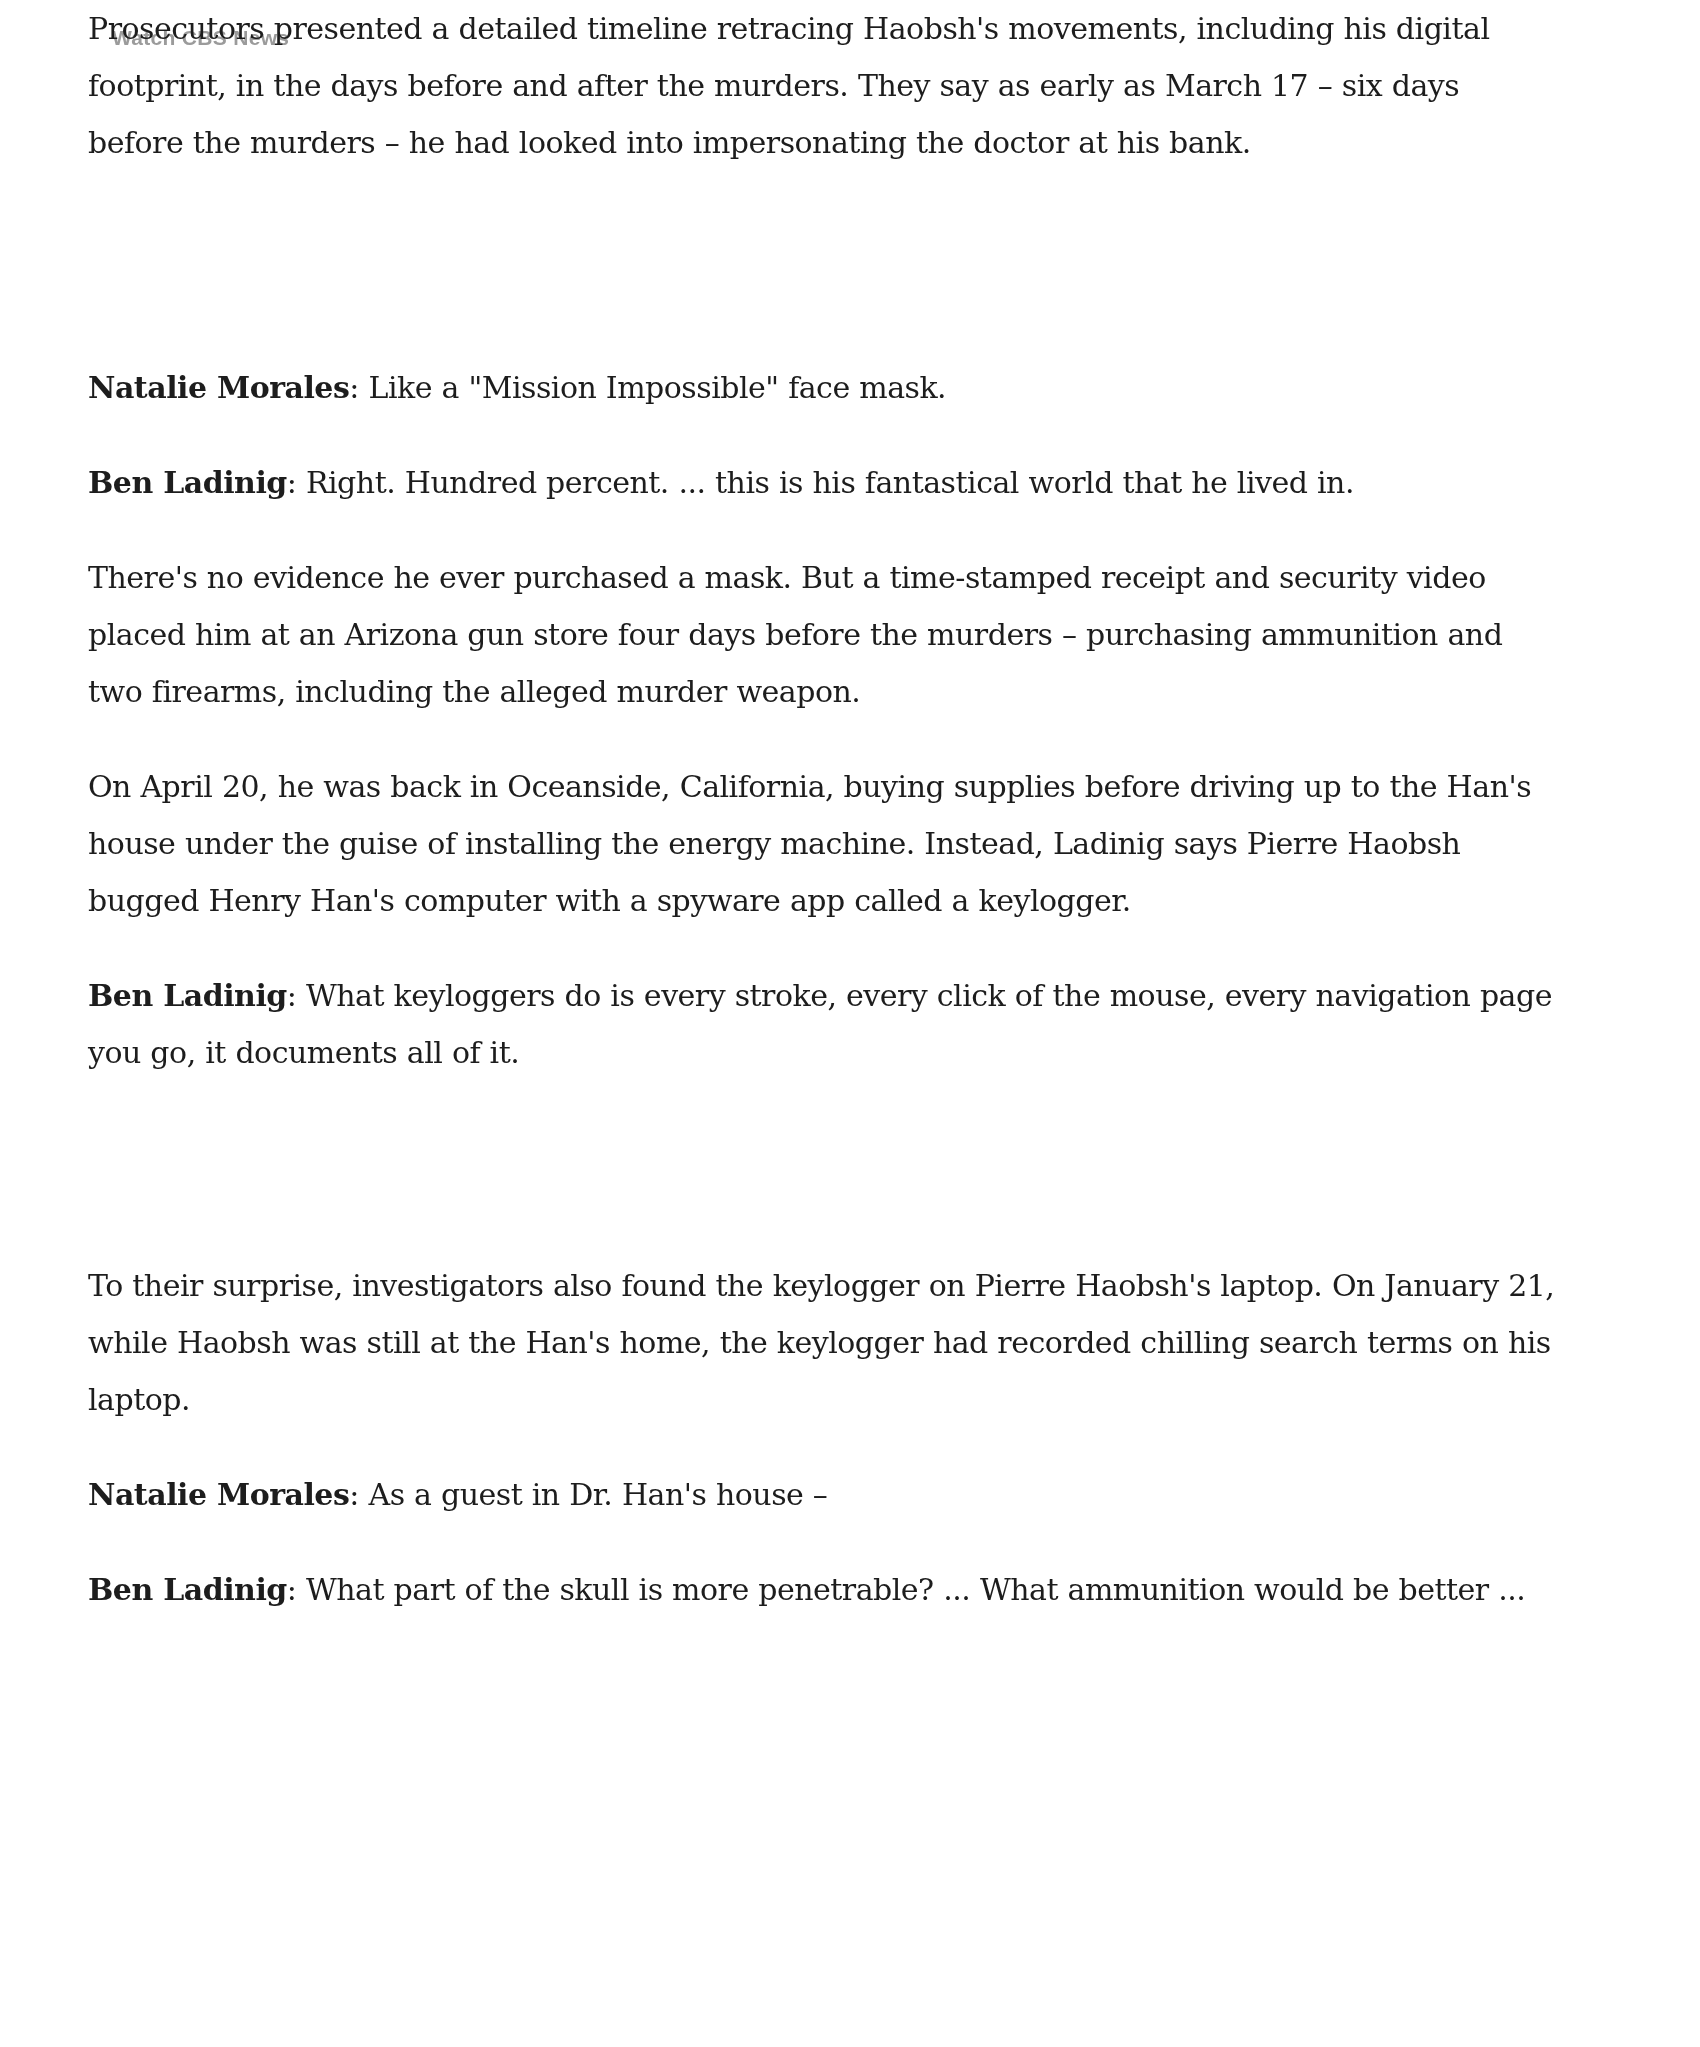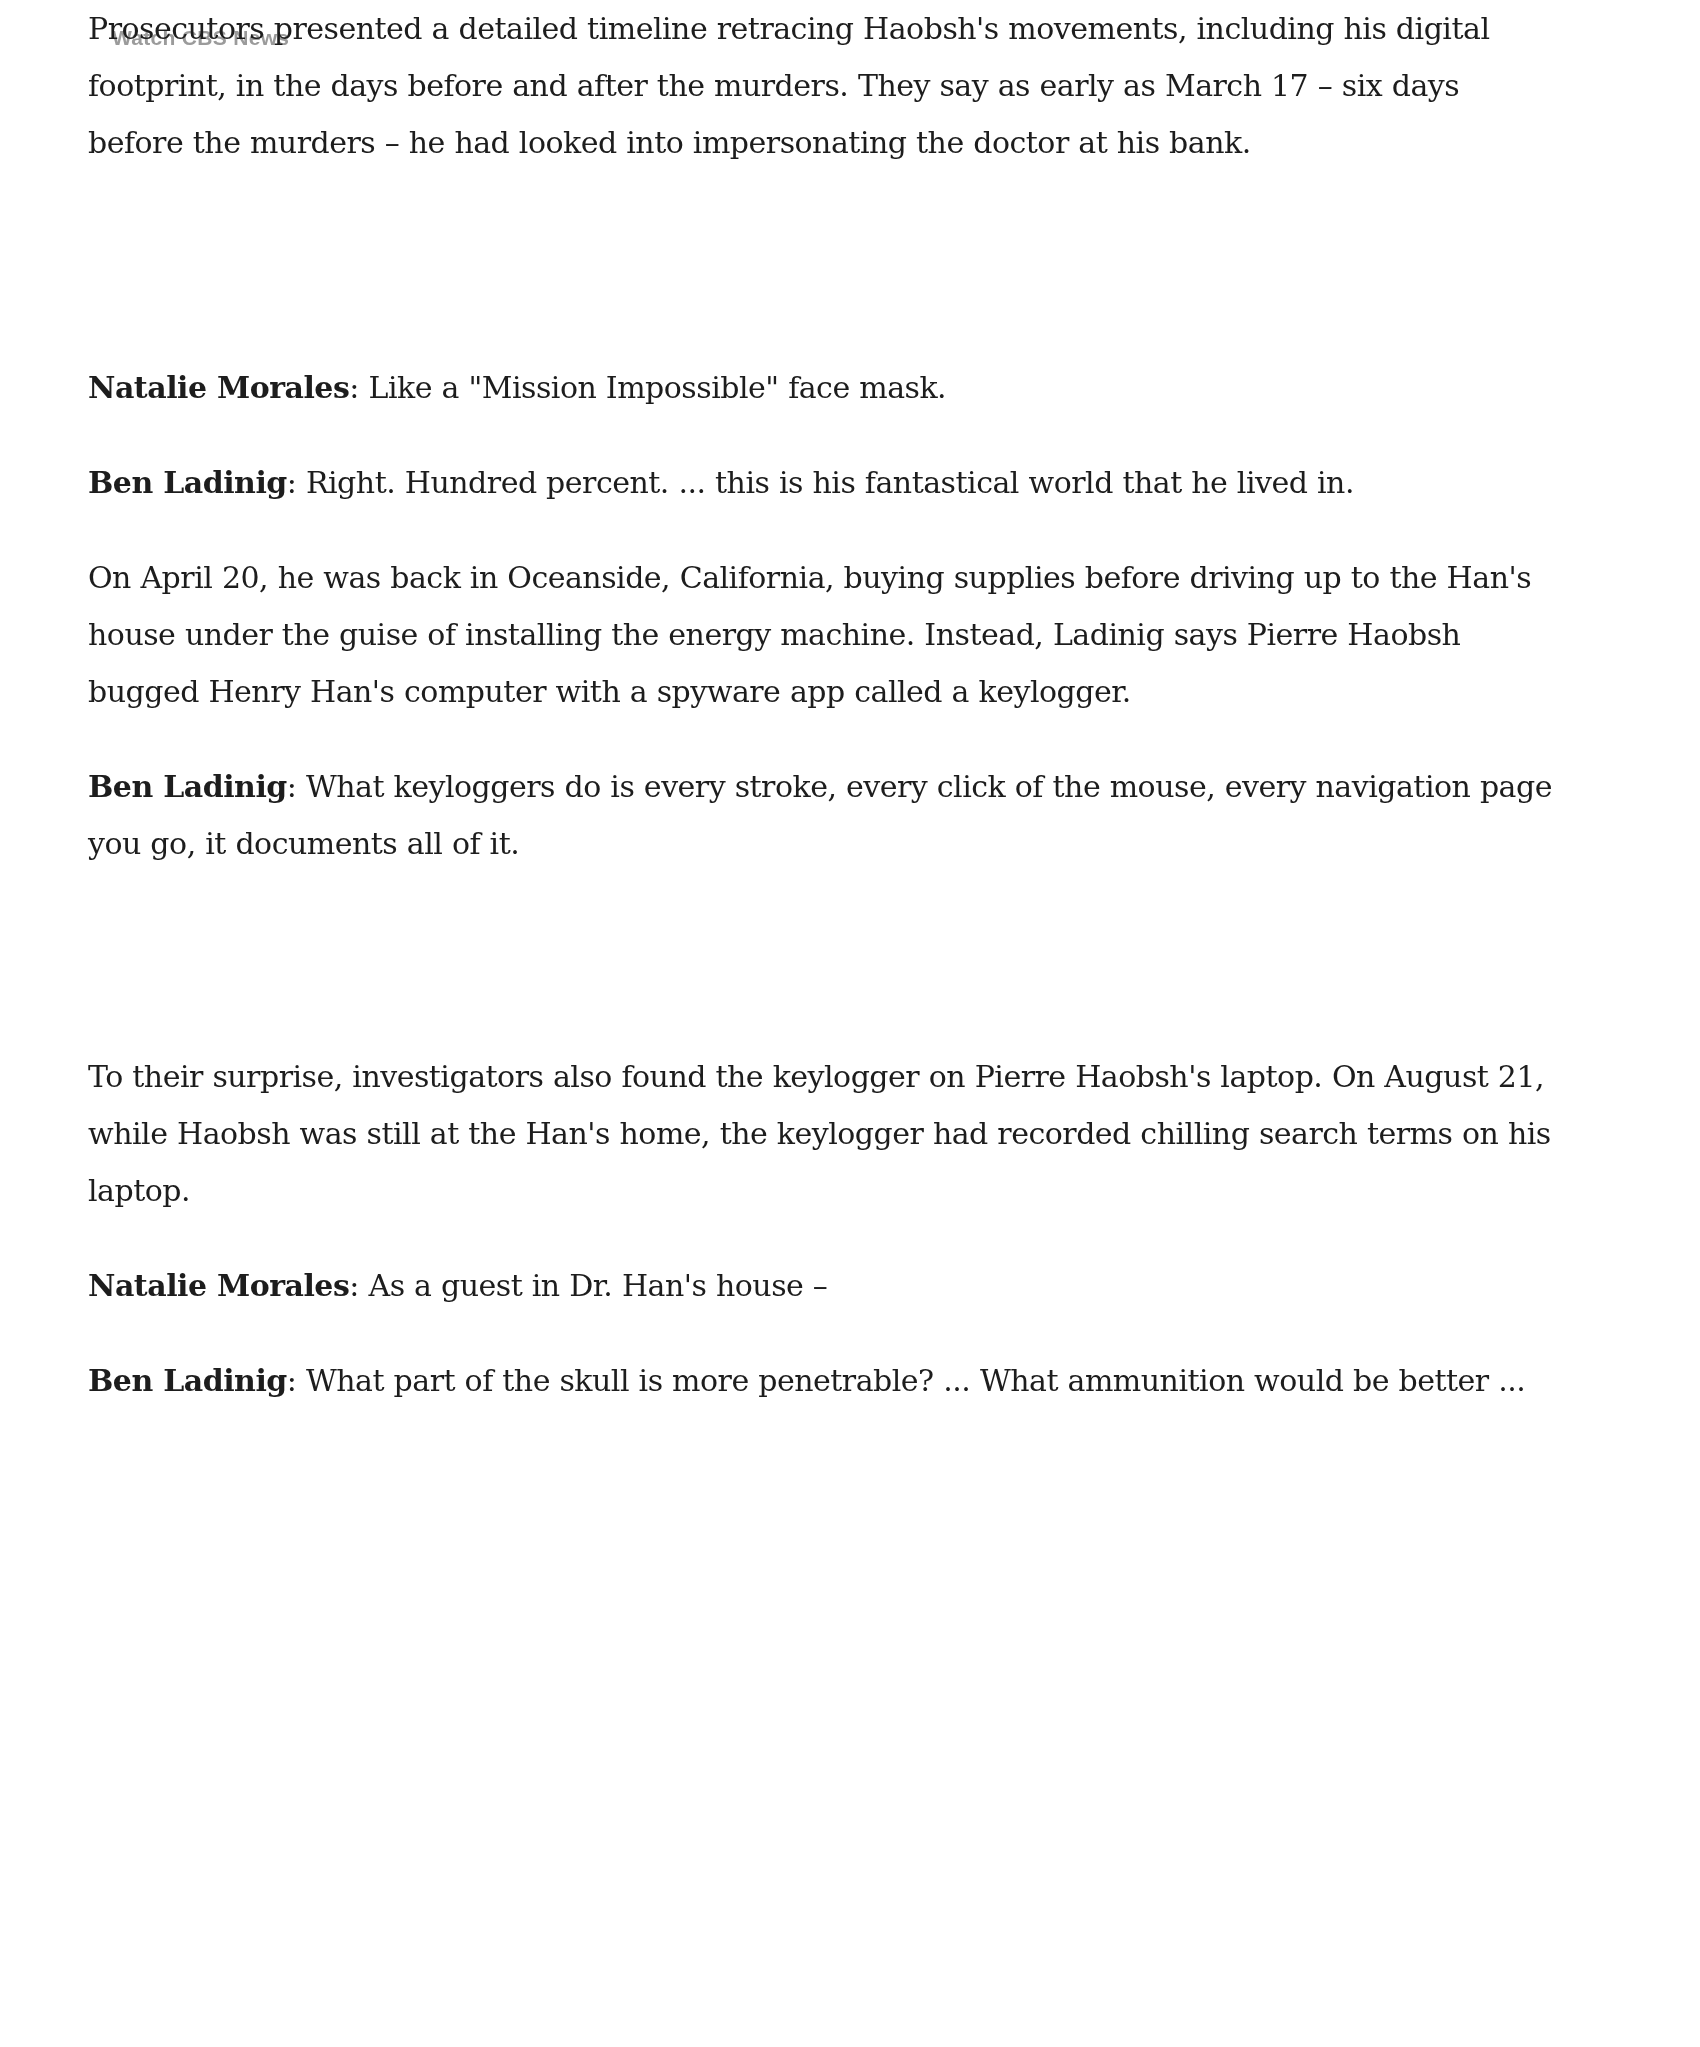--- a/index.html
+++ b/index.html
@@ -47,20 +47,21 @@
 <body>
 
 <div class="watermark">Watch CBS News</div>
 
 <div class="content">
   <div>
       <p class="para">Prosecutors presented a detailed timeline retracing Haobsh's movements, including his digital footprint, in the days before and after the murders. They say as early as March 17 – six days before the murders – he had looked into impersonating the doctor at his bank.</p>
       <div class="spacer" style="height: 150px;"></div>
       <p class="para"><strong>Natalie Morales</strong>: Like a "Mission Impossible" face mask.</p>
       <p class="para"><strong>Ben Ladinig</strong>: Right. Hundred percent. ... this is his fantastical world that he lived in.</p>
+      <p class="para">There's no evidence he ever purchased a mask. But a time-stamped receipt and security video placed him at an Arizona gun store four days before the murders – purchasing ammunition and two firearms, including the alleged murder weapon.</p>
       <p class="para">On April 20, he was back in Oceanside, California, buying supplies before driving up to the Han's house under the guise of installing the energy machine. Instead, Ladinig says Pierre Haobsh bugged Henry Han's computer with a spyware app called a keylogger.</p>
       <p class="para"><strong>Ben Ladinig</strong>: What keyloggers do is every stroke, every click of the mouse, every navigation page you go, it documents all of it.</p>
       <div class="spacer" style="height: 138px;"></div>
-      <p class="para">To their surprise, investigators also found the keylogger on Pierre Haobsh's laptop. On August 21, while Haobsh was still at the Han's home, the keylogger had recorded chilling search terms on his laptop.</p>
+      <p class="para">To their surprise, investigators also found the keylogger on Pierre Haobsh's laptop. On January 21, while Haobsh was still at the Han's home, the keylogger had recorded chilling search terms on his laptop.</p>
       <p class="para"><strong>Natalie Morales</strong>: As a guest in Dr. Han's house –</p>
       <p class="para"><strong>Ben Ladinig</strong>: What part of the skull is more penetrable? ... What ammunition would be better ...</p>
     </div>
 </div>
 
 </body></html>

